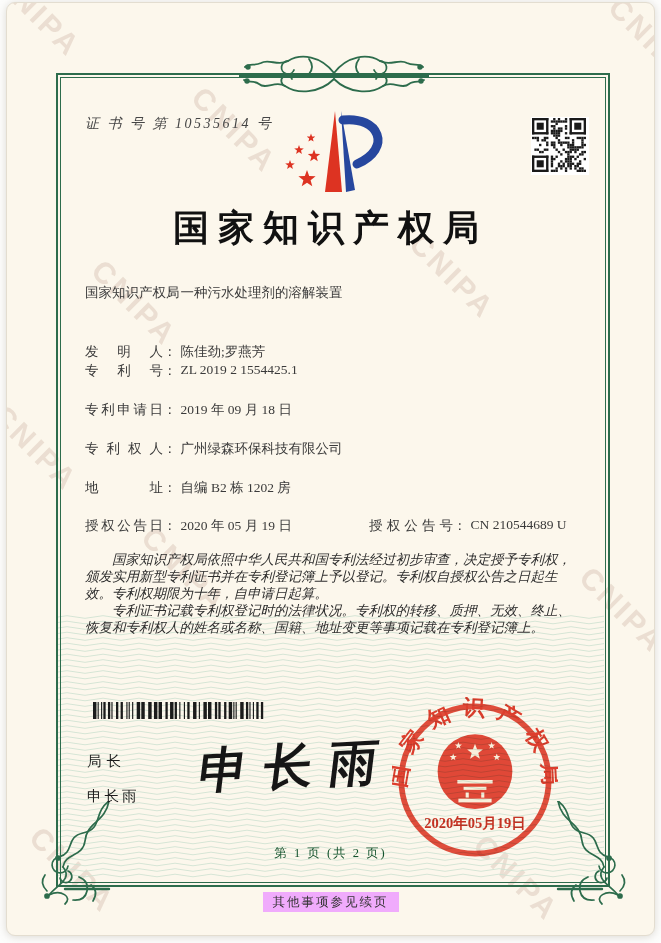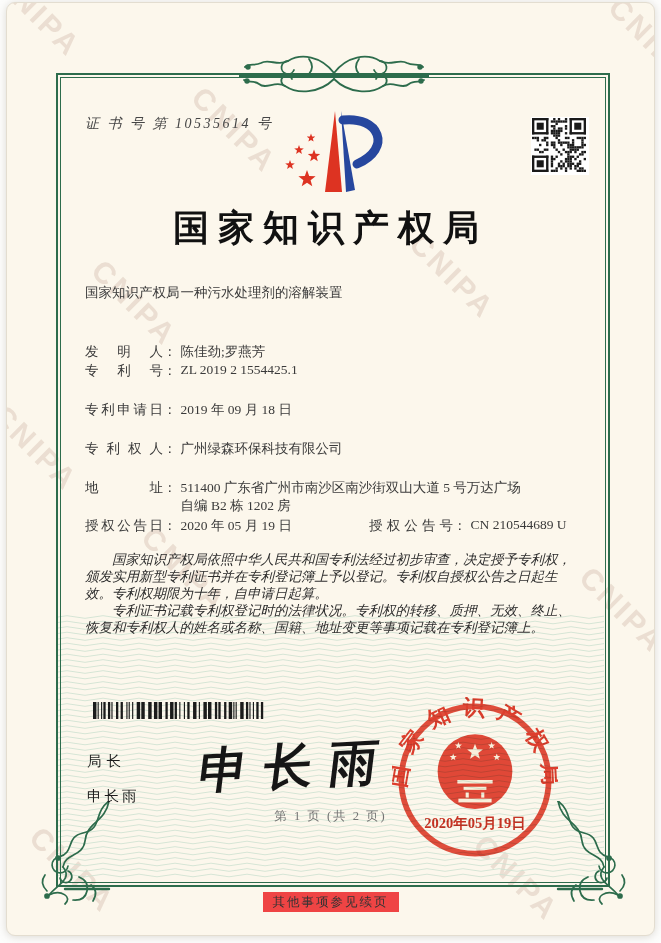--- a/index.html
+++ b/index.html
@@ -21,23 +21,23 @@
   .val-block{display:inline-block;margin-left:4px;vertical-align:top;}
   .pair2{position:absolute;left:267px;top:0;}
   .pair2 .lbl{width:84px;margin-left:17px;}
   .paragraphs{position:absolute;left:78px;top:548px;width:494px;font-size:13.5px;line-height:17px;color:#2d2d2d;font-style:italic;}
   .paragraphs p{margin:0;text-indent:2em;}
   .barcode{position:absolute;left:86px;top:699px;width:172px;height:17px;}
   .officer-title{position:absolute;left:80px;top:749px;font-size:14.5px;letter-spacing:5px;color:#1d1d1d;font-family:"Liberation Sans","DejaVu Sans",sans-serif;}
   .officer-name{position:absolute;left:80px;top:784px;font-size:14.5px;letter-spacing:3px;color:#1d1d1d;font-family:"Liberation Sans","DejaVu Sans",sans-serif;}
   .signature{position:absolute;left:192px;top:731px;font-size:49px;font-weight:bold;letter-spacing:16px;color:#161616;transform:rotate(-3deg) skewX(-10deg);}
   .seal{position:absolute;left:385px;top:694px;width:166px;height:166px;mix-blend-mode:multiply;opacity:.95;}
-  .footer-page{position:absolute;left:0;top:805px;width:100%;text-align:center;font-size:12.5px;letter-spacing:2px;color:#737373;}
+  .footer-page{position:absolute;left:0;top:842px;width:100%;text-align:center;font-size:12.5px;letter-spacing:2px;color:#14532d;}
   .footer-note{position:absolute;left:0;top:891px;width:100%;text-align:center;font-size:12.5px;letter-spacing:2px;color:#333333;}
-  .footer-note span{background:#ef4444;padding:3px 10px;}
+  .footer-note span{background:#f0abfc;padding:3px 10px;}
   .ornament{position:absolute;pointer-events:none;}
   .orn-top{left:232px;top:46px;width:190px;height:52px;}
   .orn-bl{left:28px;top:798px;width:80px;height:104px;}
   .orn-br{left:545px;top:798px;width:80px;height:104px;transform:scaleX(-1);}
 </style>
 </head>
 <body>
 
 <div class="photo">
   <div class="paper">
@@ -351,21 +351,21 @@
     <div class="field-row" style="top:359px;">
       <span class="lbl">专利号</span><span class="colon">：</span><span class="val">ZL 2019 2 1554425.1</span>
     </div>
     <div class="field-row" style="top:398px;">
       <span class="lbl">专利申请日</span><span class="colon">：</span><span class="val">2019 年 09 月 18 日</span>
     </div>
     <div class="field-row" style="top:437px;">
       <span class="lbl">专利权人</span><span class="colon">：</span><span class="val">广州绿森环保科技有限公司</span>
     </div>
     <div class="field-row" style="top:476px;">
-      <span class="lbl">地址</span><span class="colon">：</span><span class="val-block"><div>511400 广东省广州市南沙区南沙街双山大道 5 号万达广场</div><div>自编 B2 栋 1202 房</div></span>
+      <span class="lbl">地址</span><span class="colon">：</span><span class="val-block"><div>自编 B2 栋 1202 房</div></span>
     </div>
     <div class="field-row" style="top:514px;">
       <span class="lbl">授权公告日</span><span class="colon">：</span><span class="val">2020 年 05 月 19 日</span>
       <span class="pair2">
         <span class="lbl">授权公告号</span><span class="colon">：</span><span class="val">CN 210544689 U</span>
       </span>
     </div>
 
     <div class="paragraphs">
       <p>国家知识产权局依照中华人民共和国专利法经过初步审查，决定授予专利权，颁发实用新型专利证书并在专利登记簿上予以登记。专利权自授权公告之日起生效。专利权期限为十年，自申请日起算。</p>

